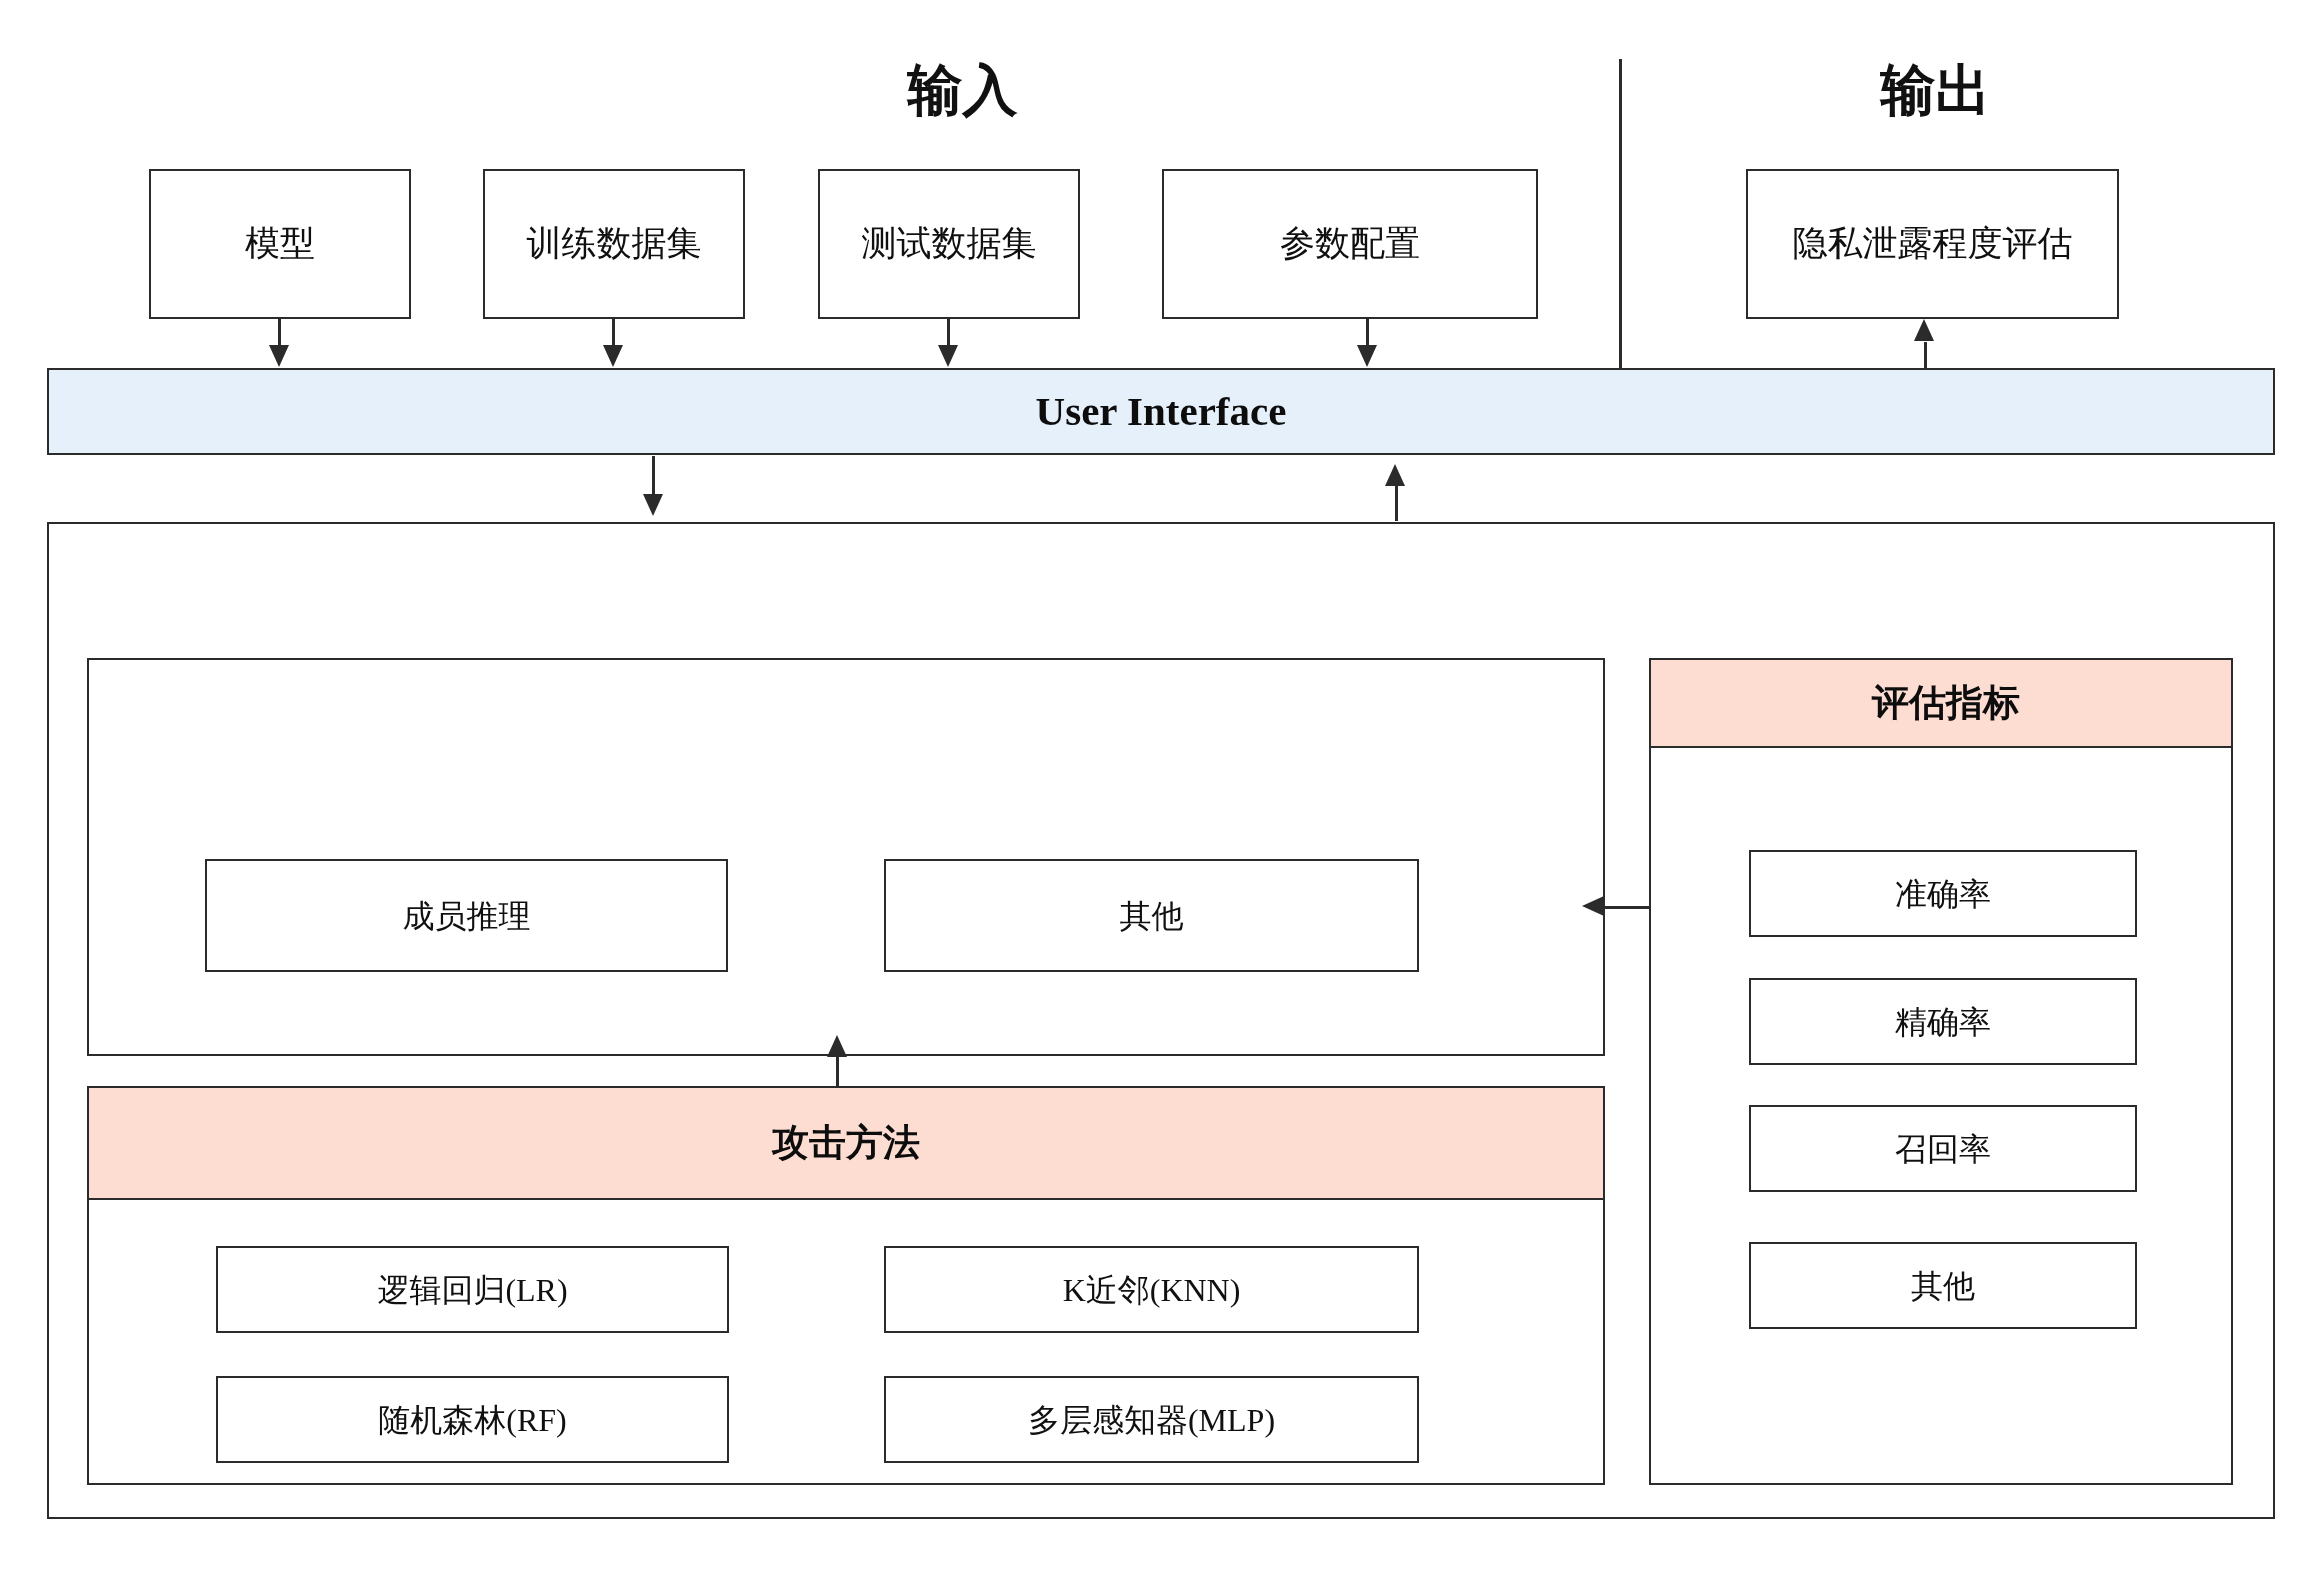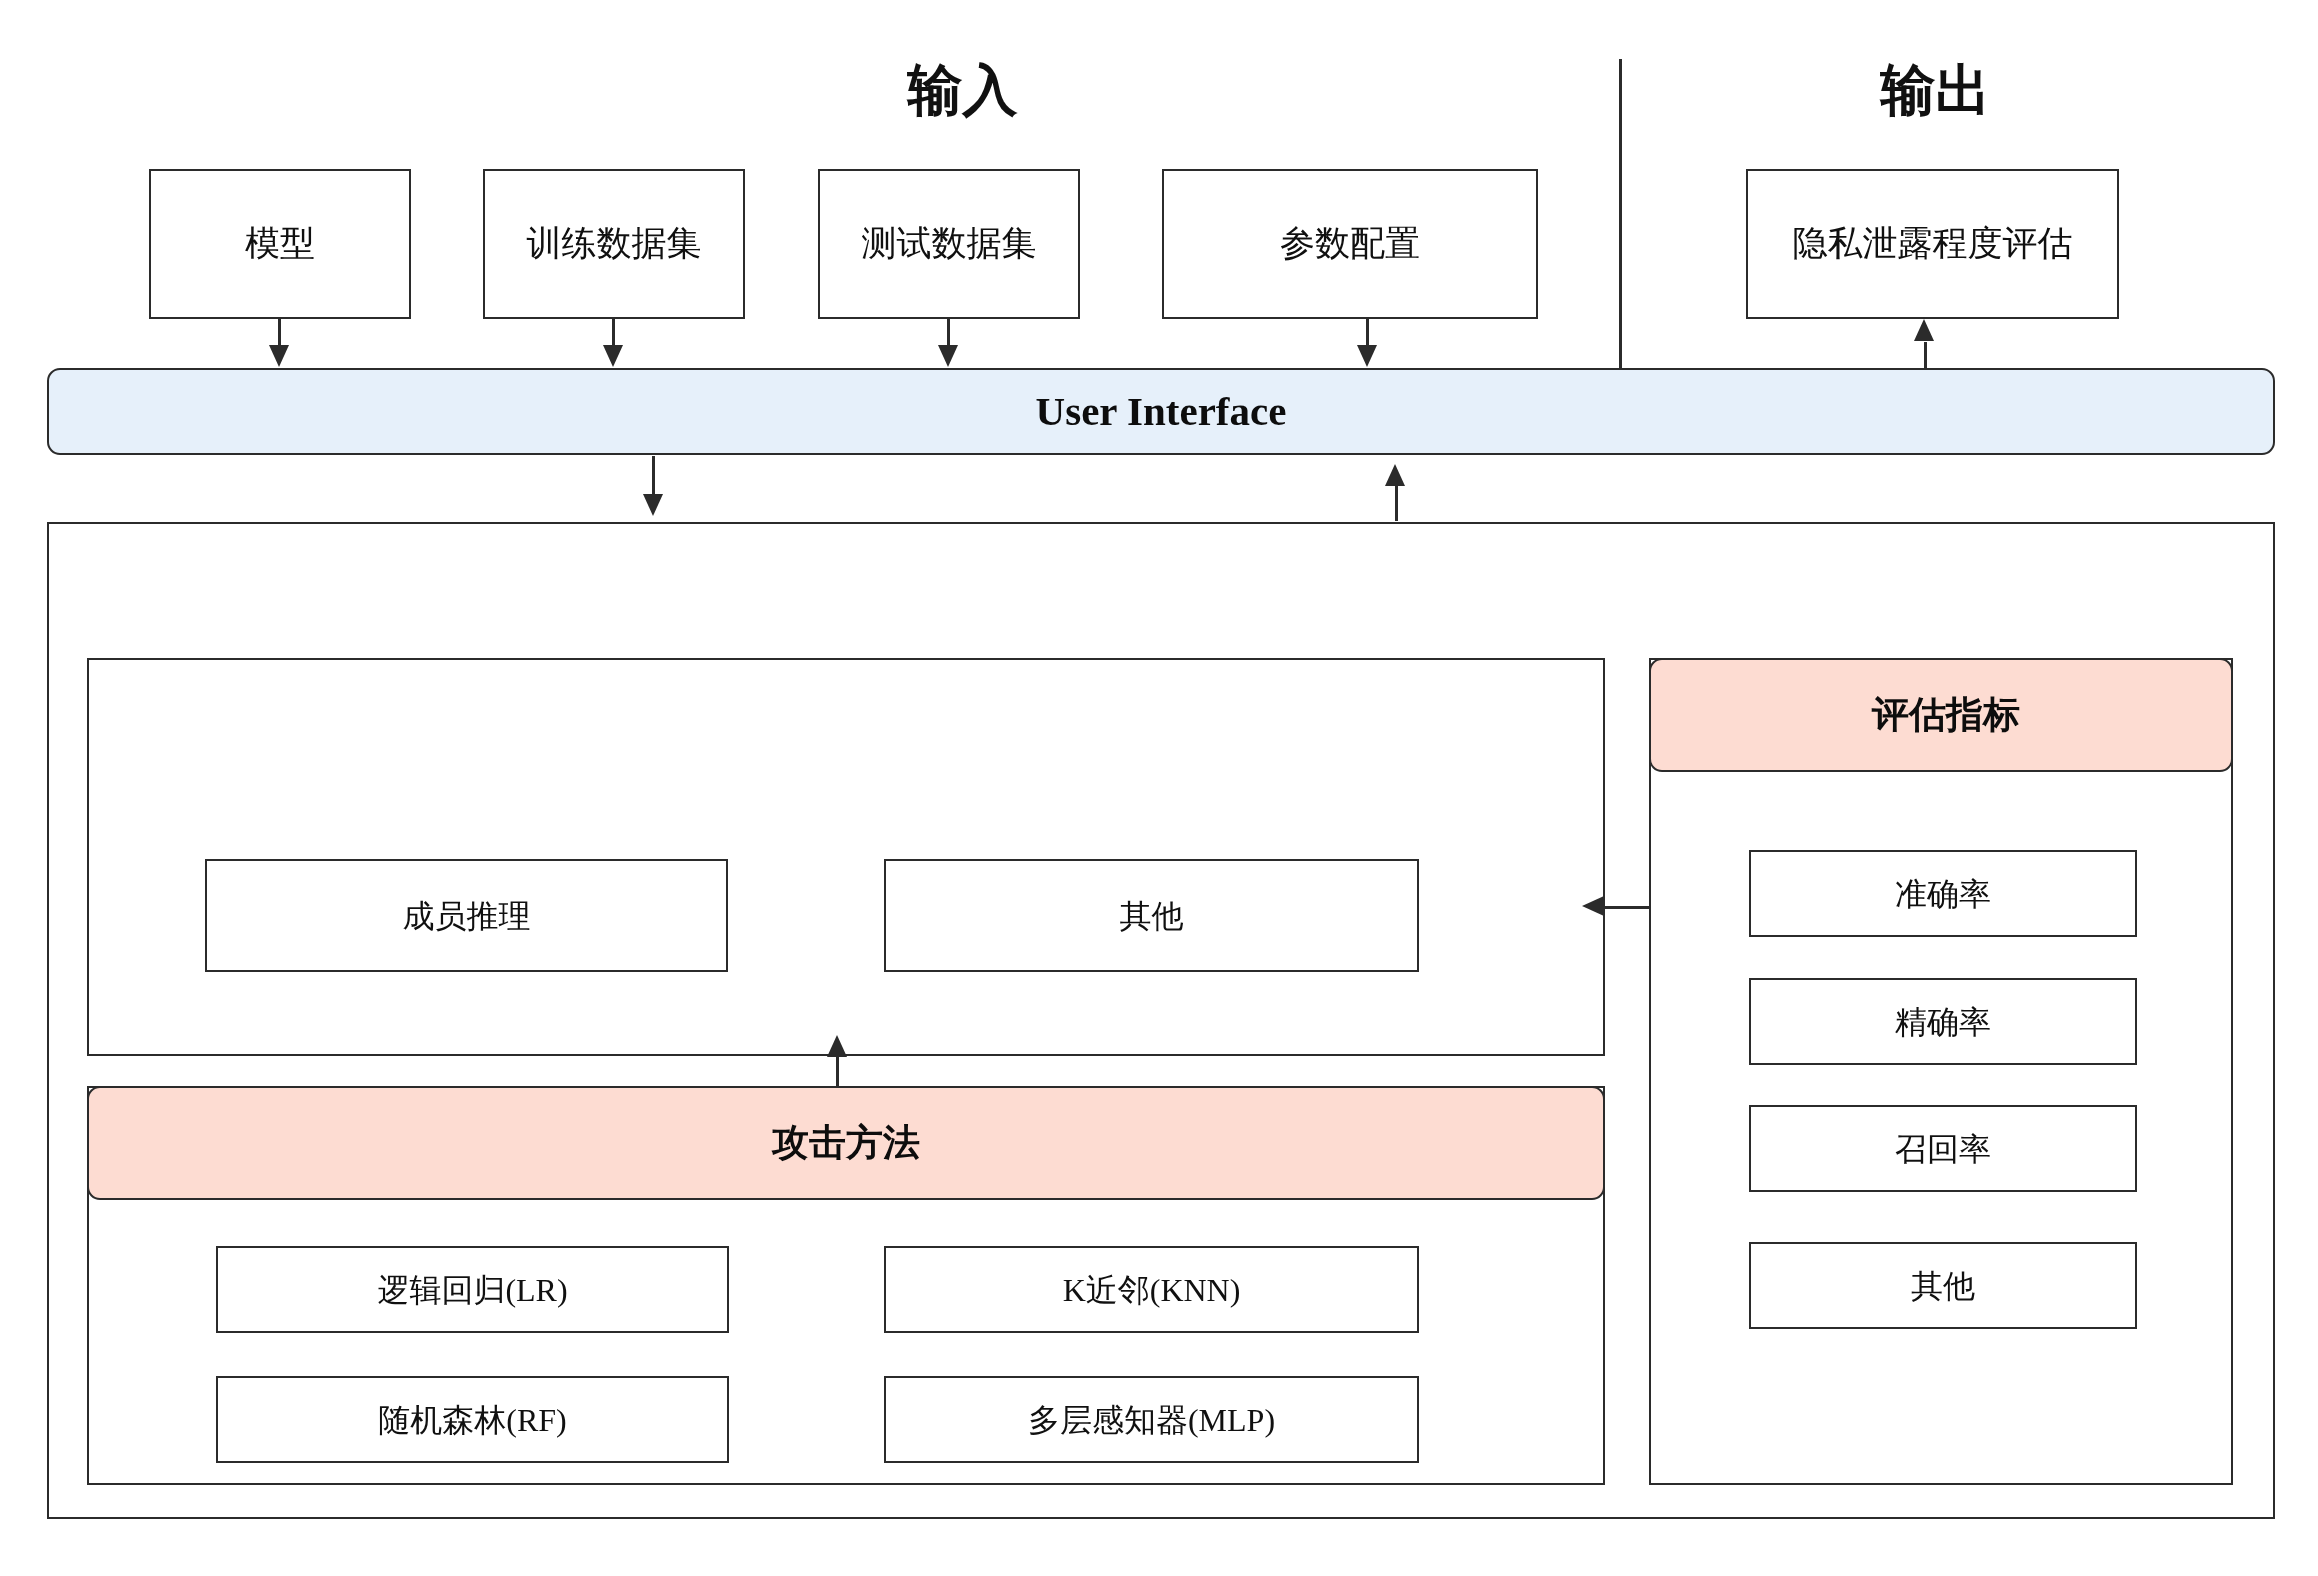--- a/index.html
+++ b/index.html
@@ -45,21 +45,20 @@
   .fill-blue   { background: #E6F0FA; }
   .fill-orange { background: #FBA98C; }
   .fill-pink   { background: #FDDCD2; }
 
   .banner {
     display: flex;
     align-items: center;
     justify-content: center;
     font-weight: bold;
     color: #0d0d0d;
-    border-radius: 13px;
   }
 
   .outer-thin { border: 2.5px solid #2b2b2b; background: #ffffff; }
 
   
   .vline {
     position: absolute;
     width: 2.9px;
     background: #2b2b2b;
   }
@@ -184,21 +183,21 @@
 
   <div class="abs node" style="left:884px; top:1376px; width:535px; height:87px; font-size:32px;">
     <span>多层感知器(MLP)</span>
   </div>
 
   <div class="vline" style="left:836px; top:1057px; height:30px;"></div>
   <div class="arrow-up" style="left:827px; top:1035px;"></div>
 
   <div class="abs node" style="left:1649px; top:658px; width:584px; height:827px; background:#ffffff;"></div>
 
-  <div class="abs node fill-pink banner" style="left:1649px; top:658px; width:584px; height:114px; font-size:37px;padding-left:10px;">
+  <div class="abs node fill-pink banner" style="left:1649px; top:658px; width:584px; height:90px; font-size:37px;padding-left:10px;">
     <span>评估指标</span>
   </div>
 
   <div class="abs node" style="left:1749px; top:850px; width:388px; height:87px; font-size:32px;">
     <span>准确率</span>
   </div>
 
   <div class="abs node" style="left:1749px; top:978px; width:388px; height:87px; font-size:32px;">
     <span>精确率</span>
   </div>

